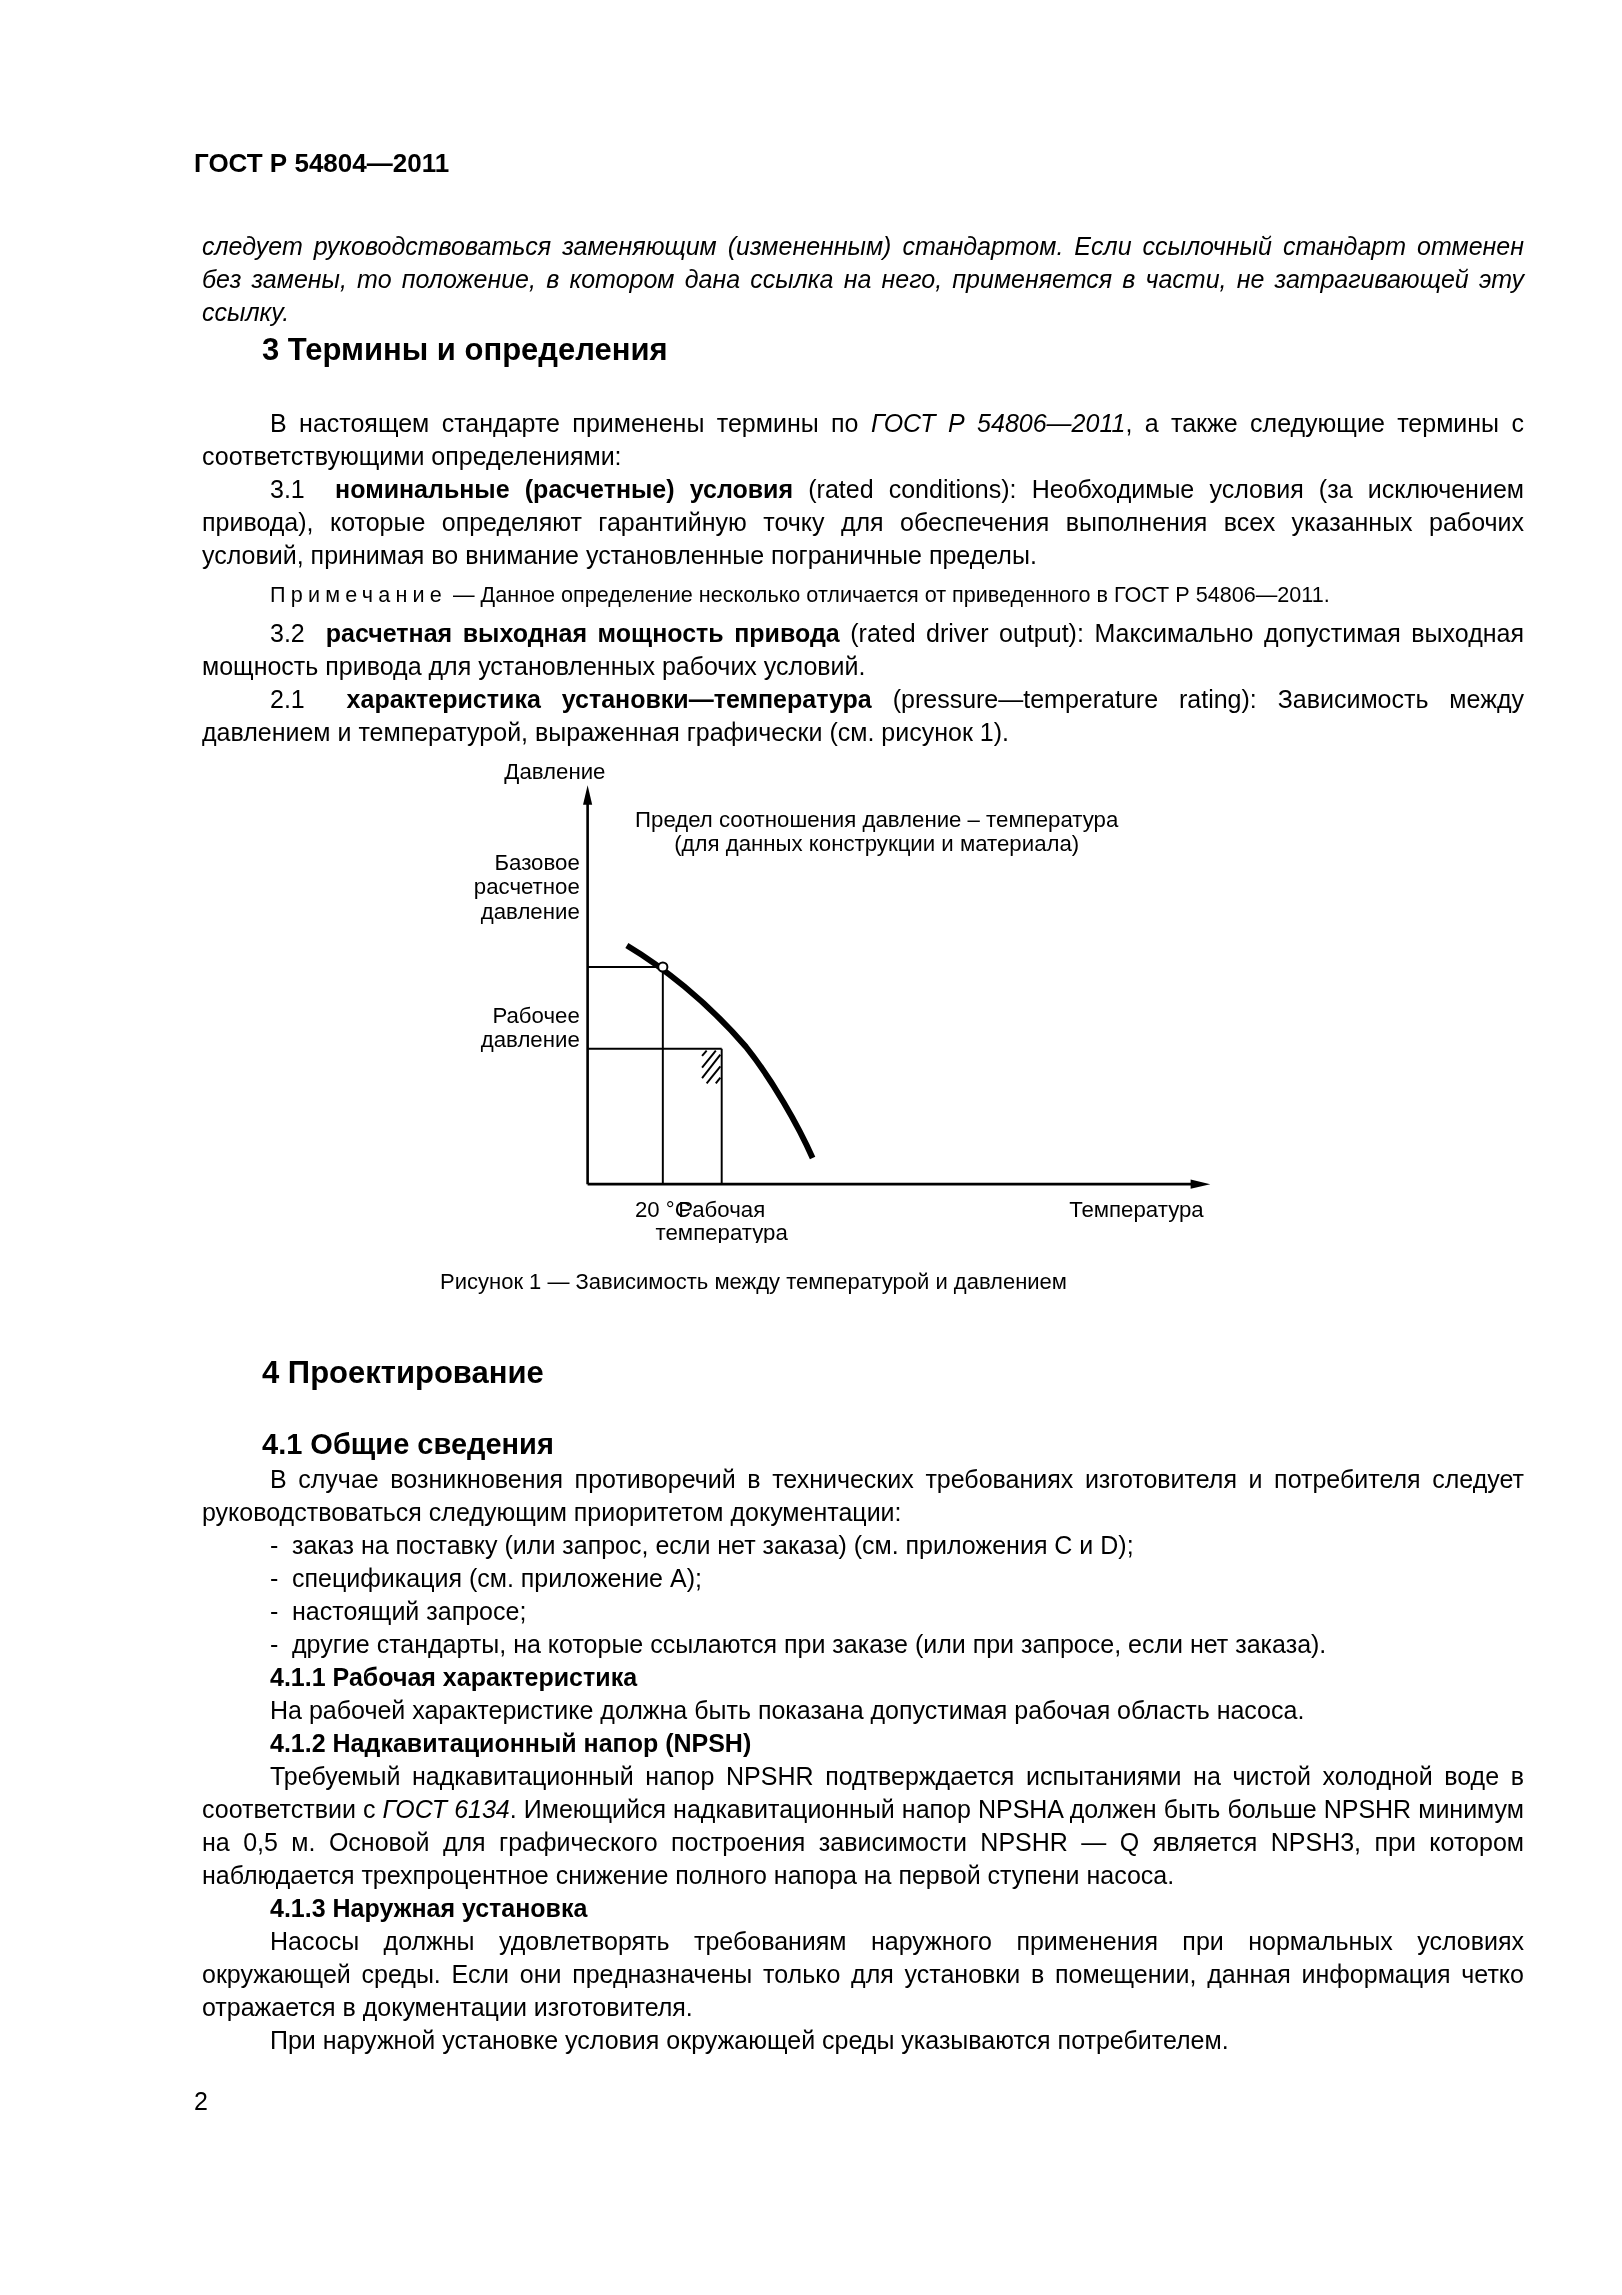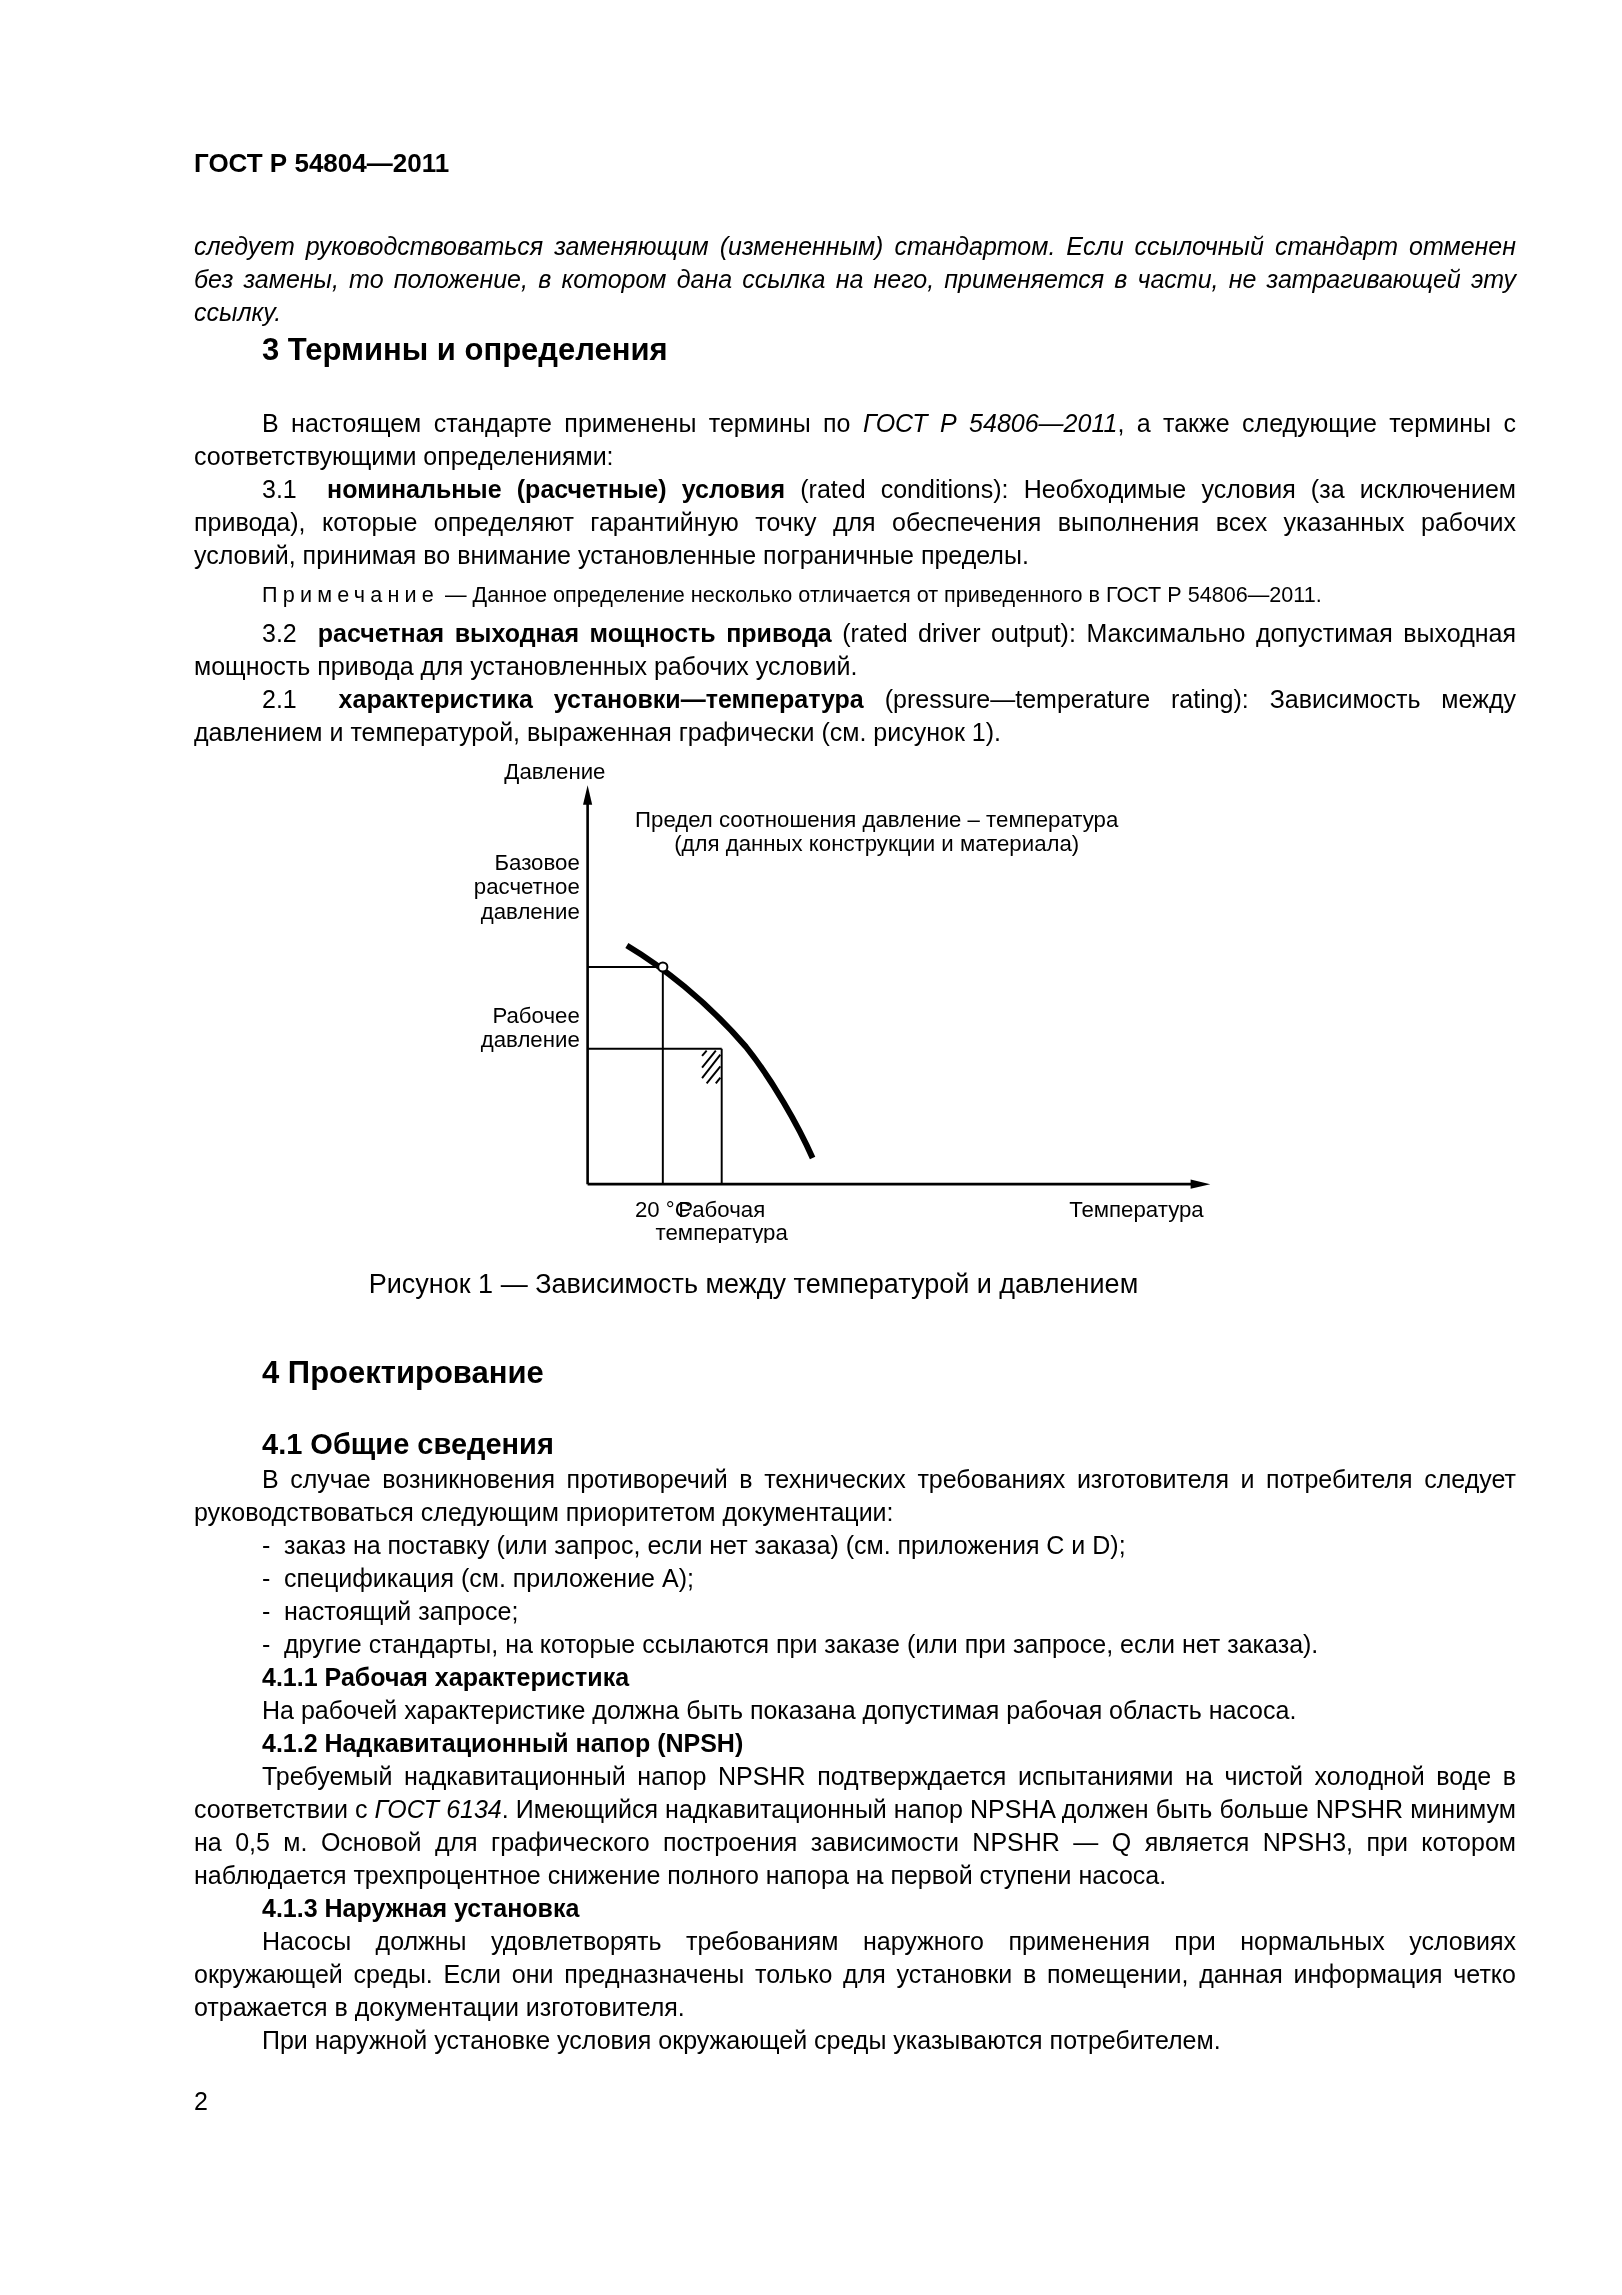--- a/index.html
+++ b/index.html
@@ -1,35 +1,35 @@
 <!DOCTYPE html>
 <html style="font-size:10.5px"><head>
 <meta charset="utf-8">
 <style>
   html, body { margin: 0; padding: 0; background: #ffffff; }
   body { width: 1623px; height: 2295px; position: relative; overflow: hidden;
          font-family: "Liberation Sans", sans-serif; color: #000; }
   .page { position: absolute; left: 0; top: 0; width: 1623px; height: 2295px; }
   .hdr { position: absolute; left: 194px; top: 148px; font-weight: bold; font-size: 26px; letter-spacing: 0px; }
-  .body-text { position: absolute; left: 194px; width: 1322px; font-size: 25px; line-height: 33px; text-align: justify; }
+  .body-text { position: absolute; left: 202px; width: 1322px; font-size: 25px; line-height: 33px; text-align: justify; }
   .indent { text-indent: 68px; }
   .para { margin: 0; }
   .ital { font-style: italic; }
   .sec-title { position: absolute; left: 262px; font-weight: bold; font-size: 31px; }
   .sub-title { position: absolute; left: 262px; font-weight: bold; font-size: 29px; }
   .note { font-size: 21.6px; line-height: 29px; }
   .spaced { letter-spacing: 5.2px; }
   .bullet-list { list-style: none; padding: 0; margin: 0; }
   .bullet-list li { padding-left: 68px; text-indent: 0; position: relative; }
   .bullet-list li .dash { position: absolute; left: 68px; }
   .bullet-list li .txt { margin-left: 22px; display: inline-block; }
   .bold { font-weight: bold; }
   .fig { position: absolute; left: 445px; top: 759px; width: 798px; height: 484px; }
   .fig-text { font-family: "Liberation Sans", sans-serif; font-size: 34px; fill: #000; }
-  .caption { position: absolute; left: 0; width: 1507px; top: 1269px; text-align: center; font-size: 27px; }
+  .caption { position: absolute; left: 0; width: 1507px; top: 1269px; text-align: center; font-size: 22px; }
   .page-num { position: absolute; left: 194px; top: 2087px; font-size: 25px; }
 </style>
 </head>
 <body>
 
 <div class="page">
 
   <div class="hdr">ГОСТ Р 54804—2011</div>
 
   <div class="body-text ital" style="top:230px;">следует руководствоваться заменяющим (измененным) стандартом. Если ссылочный стандарт отменен без замены, то положение, в котором дана ссылка на него, применяется в части, не затрагивающей эту ссылку.</div>

